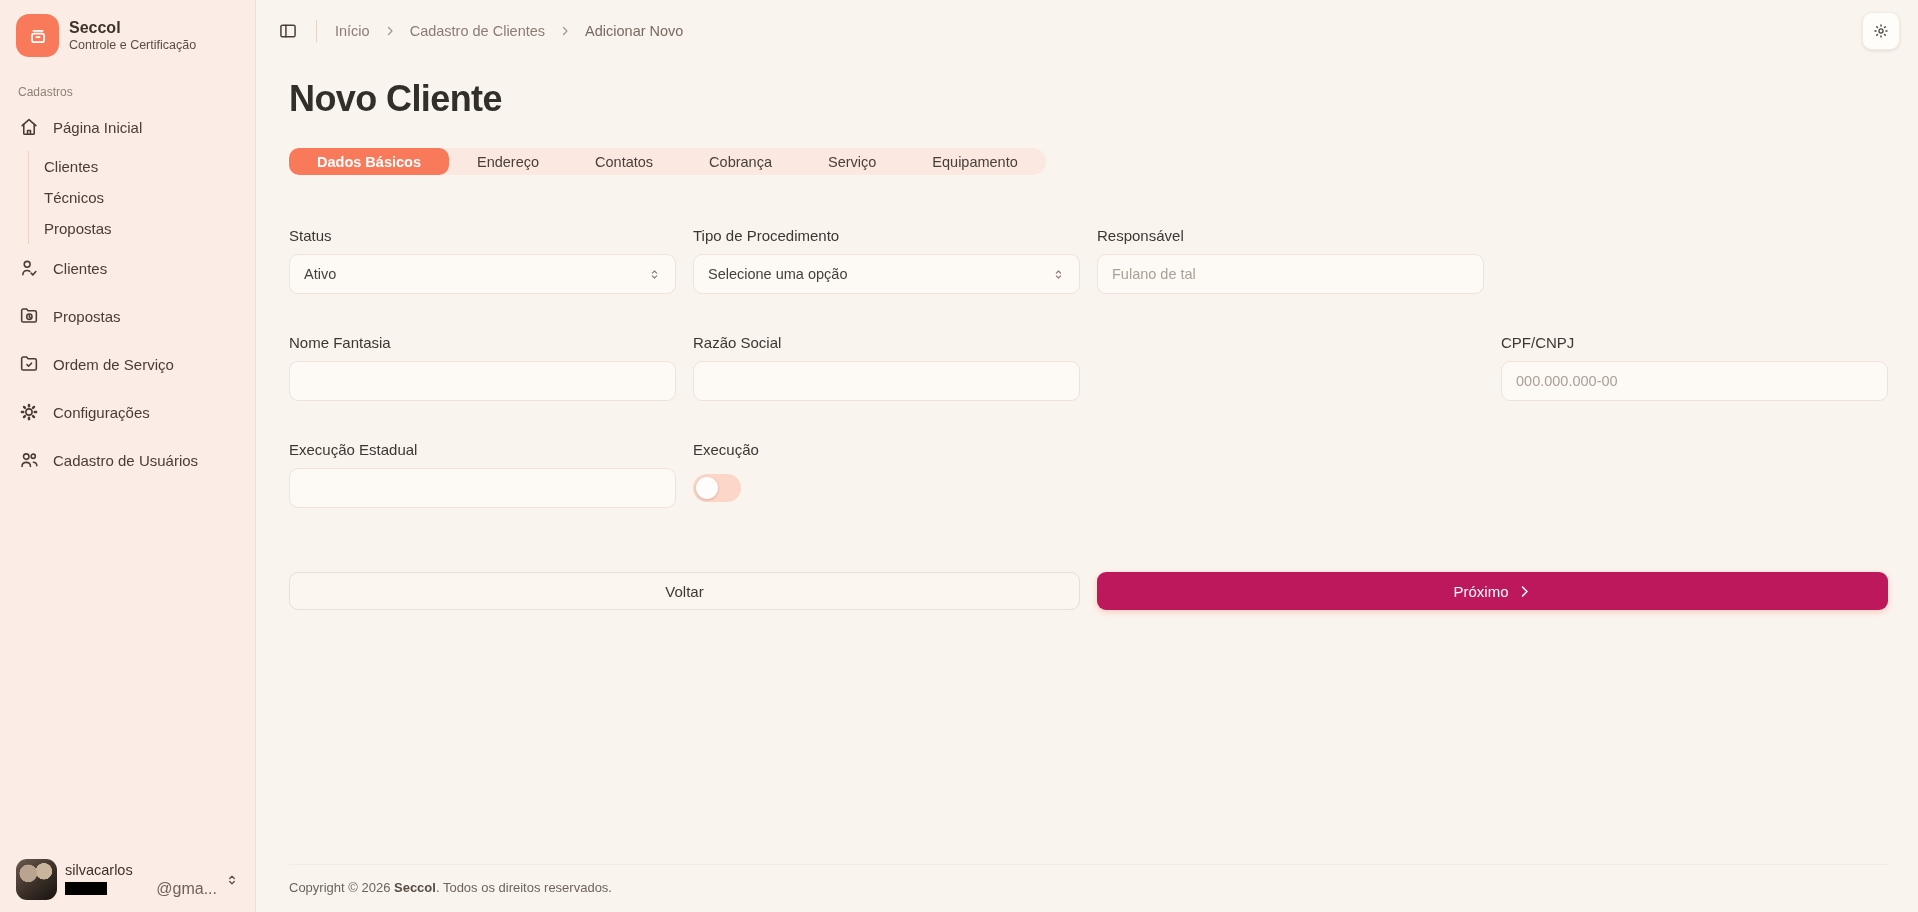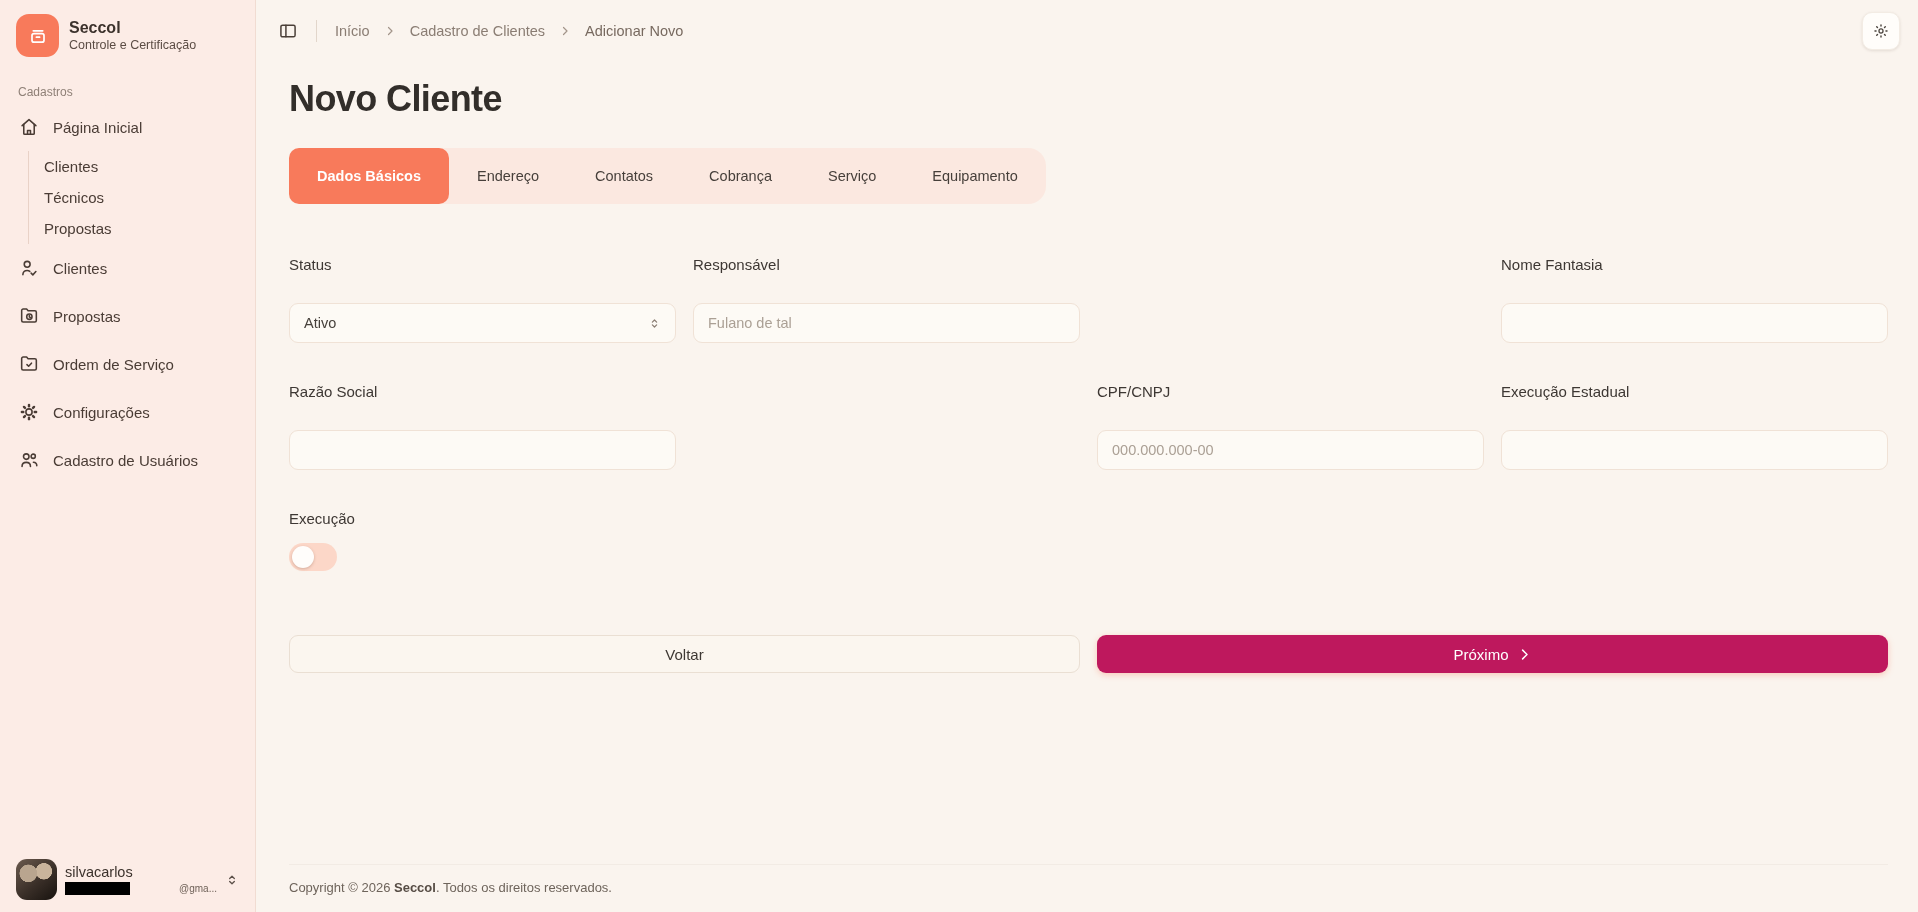--- a/index.html
+++ b/index.html
@@ -53,21 +53,21 @@
   }
   .avatar {
     width: 41px; height: 41px; border-radius: 11px; flex: none;
     background:
       radial-gradient(circle at 30% 35%, #b9a58f 0 22%, transparent 23%),
       radial-gradient(circle at 68% 30%, #c9b49c 0 20%, transparent 21%),
       linear-gradient(140deg, #6b5a4e 0%, #3a2f28 55%, #17120e 100%);
   }
   .user-meta { min-width: 0; flex: 1; }
   .user-name { font-size: 14.5px; color: #3c322c; }
-  .user-email { display: flex; align-items: center; font-size: 10px; color: #6f6259; margin-top: 2px; gap: 48px; }
+  .user-email { display: flex; align-items: center; font-size: 16px; color: #6f6259; margin-top: 2px; gap: 48px; }
   .redact-bar { display: inline-block; width: 108px; height: 13px; background: #000; margin-right: 1px; }
   .user-caret { color: #5c5049; flex: none; }
 
   
   .main { flex: 1; height: 100%; display: flex; flex-direction: column; }
 
   .topbar {
     height: 62px; display: flex; align-items: center;
     padding: 0 18px 0 22px; flex: none;
   }
@@ -89,42 +89,42 @@
     padding: 0 30px 0 33px; min-height: 0;
   }
   .page-title {
     margin-top: 16px;
     font-size: 36px; font-weight: 800; letter-spacing: -0.6px;
     color: #322e2a;
   }
 
   .tabs {
     margin-top: 28px; display: inline-flex; align-self: flex-start;
-    background: #fbe8e0; border-radius: 18px; height: 56px;
+    background: #fbe8e0; border-radius: 18px; height: 27px;
     align-items: stretch;
   }
   .tab {
     display: flex; align-items: center; padding: 0 28px;
     font-size: 14.5px; color: #463f3a; cursor: pointer; border-radius: 10px;
     white-space: nowrap;
   }
   .tab.active { background: #f87a5b; color: #fff; font-weight: 600; }
 
   .form-grid {
     margin-top: 36px;
     display: grid; grid-template-columns: repeat(4, 1fr);
     column-gap: 17px; row-gap: 24px;
   }
   .field { display: flex; flex-direction: column; }
   .field-label { font-size: 15px; color: #3d3733; margin-bottom: 10px; margin-top: 16px; }
   .control {
     height: 40px; border: 1px solid #f0e2d6; border-radius: 9px;
     background: #fdfaf5; font-size: 14.5px; color: #46403b;
     padding: 0 14px; width: 100%;
-    display: flex; align-items: center; margin-top: 20px;
+    display: flex; align-items: center;
   }
   input.control { outline: none; font-family: inherit; }
   input.control::placeholder { color: #aba095; opacity: 1; }
   .select { justify-content: space-between; cursor: pointer; }
   .select .sel-caret { color: #8a7d73; flex: none; }
 
   .toggle {
     width: 48px; height: 28px; border-radius: 14px;
     background: #fcd7c8; position: relative; cursor: pointer; margin-top: 6px;
   }
@@ -348,20 +348,32 @@
           <span>Ativo</span>
           <span class="sel-caret">
             <svg width="13" height="13" viewBox="0 0 24 24" fill="none" stroke="currentColor" stroke-width="2.2" stroke-linecap="round" stroke-linejoin="round">
                 <path d="m8 9.5 4-4 4 4"></path>
                 <path d="m8 14.5 4 4 4-4"></path>
               </svg>
           </span>
         </div>
       </div>
       <div class="field">
+        <label class="field-label">Tipo de Procedimento</label>
+        <div class="control select">
+          <span>Selecione uma opção</span>
+          <span class="sel-caret">
+            <svg width="13" height="13" viewBox="0 0 24 24" fill="none" stroke="currentColor" stroke-width="2.2" stroke-linecap="round" stroke-linejoin="round">
+                <path d="m8 9.5 4-4 4 4"></path>
+                <path d="m8 14.5 4 4 4-4"></path>
+              </svg>
+          </span>
+        </div>
+      </div>
+      <div class="field">
         <label class="field-label">Responsável</label>
         <input class="control" type="text" placeholder="Fulano de tal" style="">
       </div>
       <div></div>
 
       <div class="field">
         <label class="field-label">Nome Fantasia</label>
         <input class="control" type="text" style="">
       </div>
       <div class="field">

